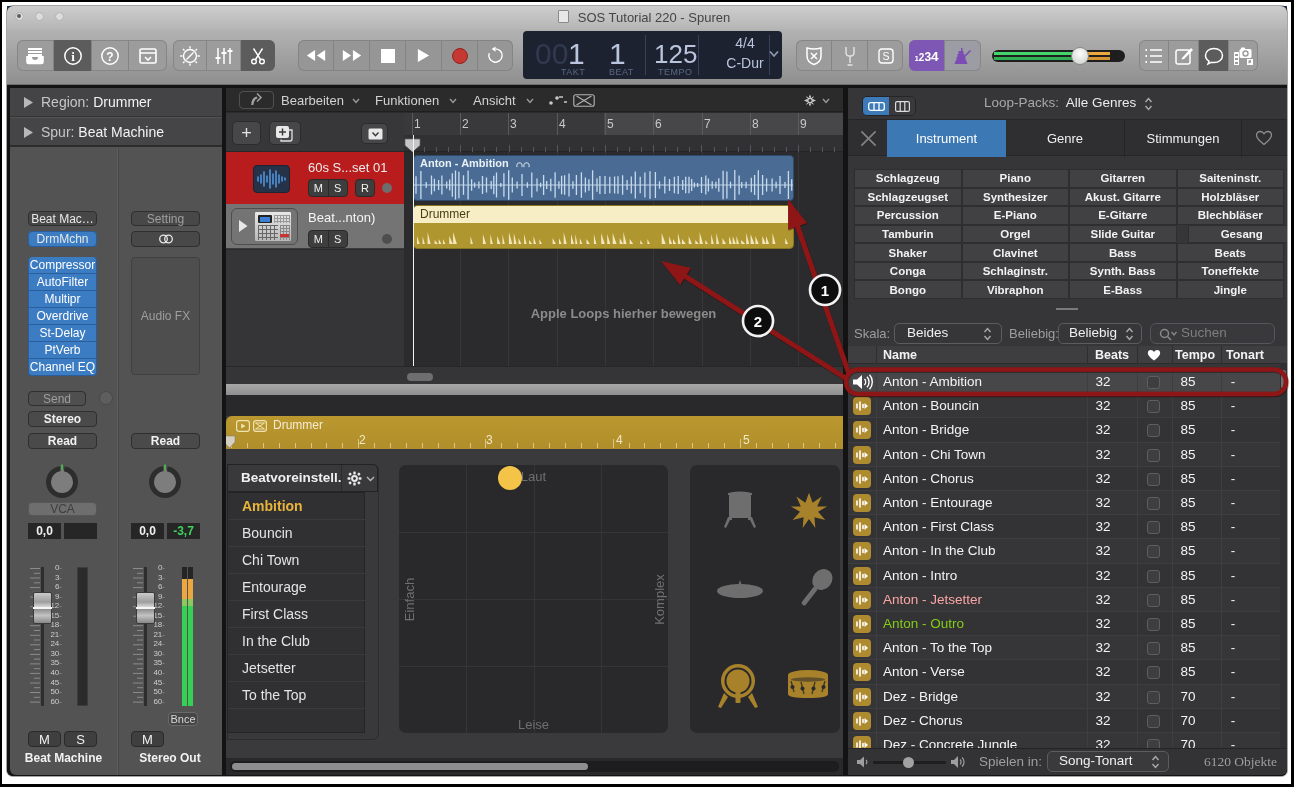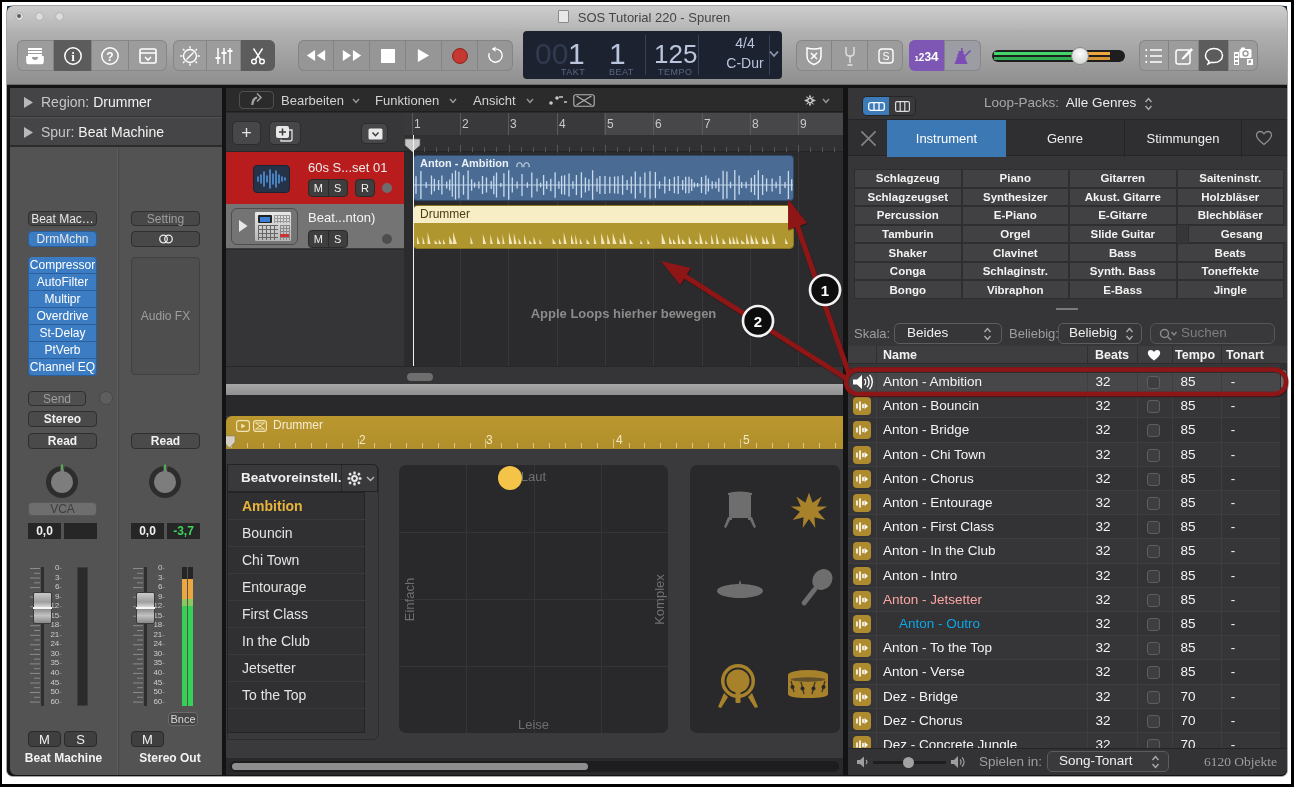--- a/index.html
+++ b/index.html
@@ -1051,21 +1051,21 @@
       <div style="position:absolute;left:324px;top:0;width:1px;height:25px;background:#3e3e40;"></div>
       <div style="position:absolute;left:373px;top:0;width:1px;height:25px;background:#3e3e40;"></div>
     </div>
         <div style="position:absolute;left:0;top:524.0px;width:432px;height:24.2px;background:#333335;border-bottom:1px solid #3e3e40;">
       <div style="position:absolute;left:5px;top:3px;width:18px;height:18px;background:#ad8b2e;border-radius:4px;"><svg width="14" height="12" viewBox="0 0 14 12" style="margin:3px 0 0 2px;">
               <g stroke="#fff" stroke-width="1.6" stroke-linecap="round">
                 <path d="M2 4 V8 M5 2 V10 M8 4.5 V7.5"></path>
               </g>
               <path d="M9.5 3 L13 6 L9.5 9 Z" fill="#fff"></path>
             </svg></div>
-      <span style="position:absolute;left:35px;top:4px;font-size:13.5px;color:#0ea5e9;margin-left:16px;">Anton - Outro</span>
+      <span style="position:absolute;left:35px;top:4px;font-size:13.5px;color:#84cc16;">Anton - Outro</span>
       <span style="position:absolute;left:235px;top:4px;width:40px;text-align:center;font-size:13.5px;color:#f4f4f4;">32</span>
       <div style="position:absolute;left:299px;top:6px;width:13px;height:13px;border-radius:3px;background:#3e3e40;border:1px solid #5e5e60;"></div>
       <span style="position:absolute;left:320px;top:4px;width:40px;text-align:center;font-size:13.5px;color:#f4f4f4;">85</span>
       <span style="position:absolute;left:369px;top:4px;width:32px;text-align:center;font-size:13.5px;color:#f4f4f4;">-</span>
       <div style="position:absolute;left:28px;top:0;width:1px;height:25px;background:#3e3e40;"></div>
       <div style="position:absolute;left:239px;top:0;width:1px;height:25px;background:#3e3e40;"></div>
       <div style="position:absolute;left:289px;top:0;width:1px;height:25px;background:#3e3e40;"></div>
       <div style="position:absolute;left:324px;top:0;width:1px;height:25px;background:#3e3e40;"></div>
       <div style="position:absolute;left:373px;top:0;width:1px;height:25px;background:#3e3e40;"></div>
     </div>

